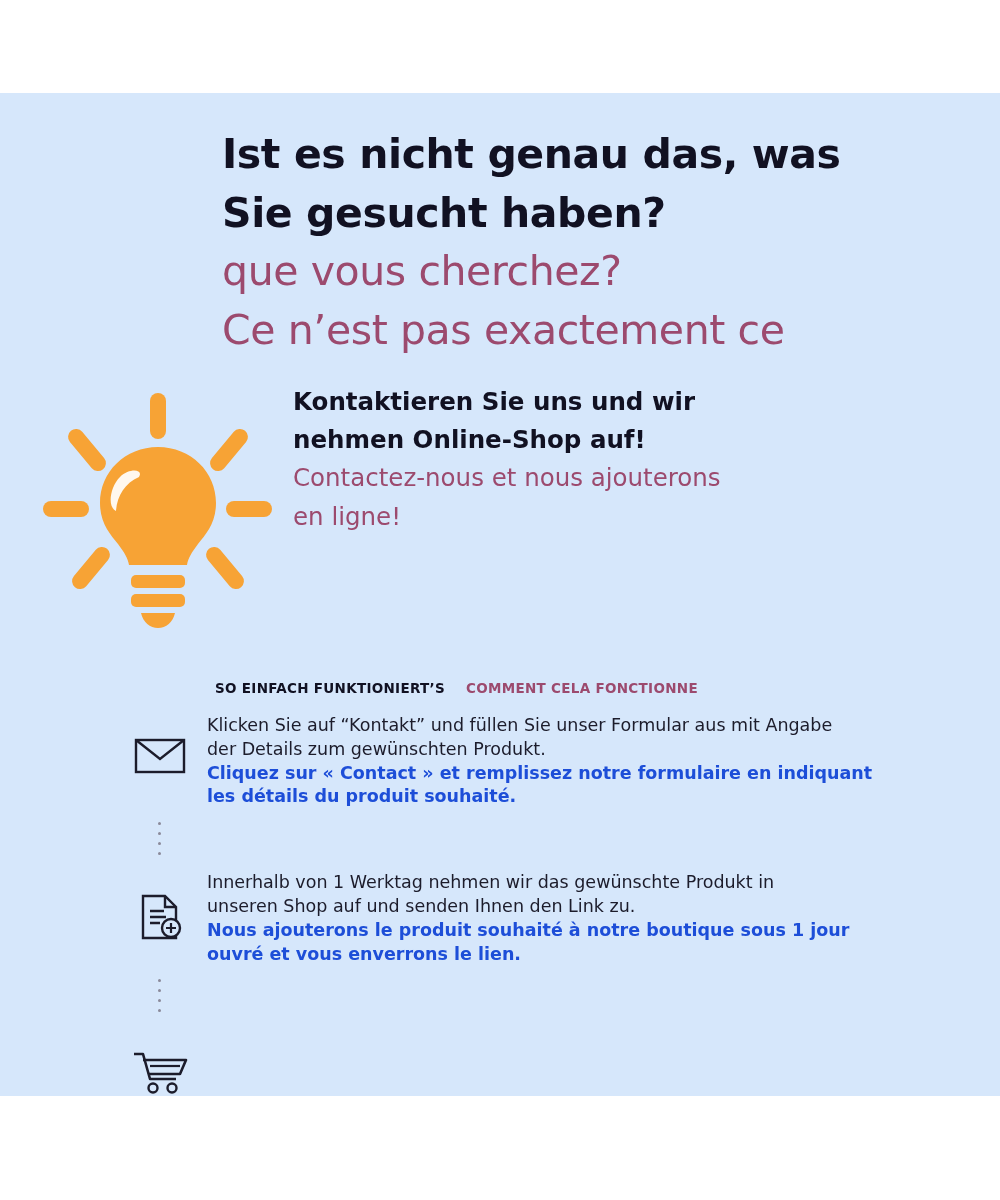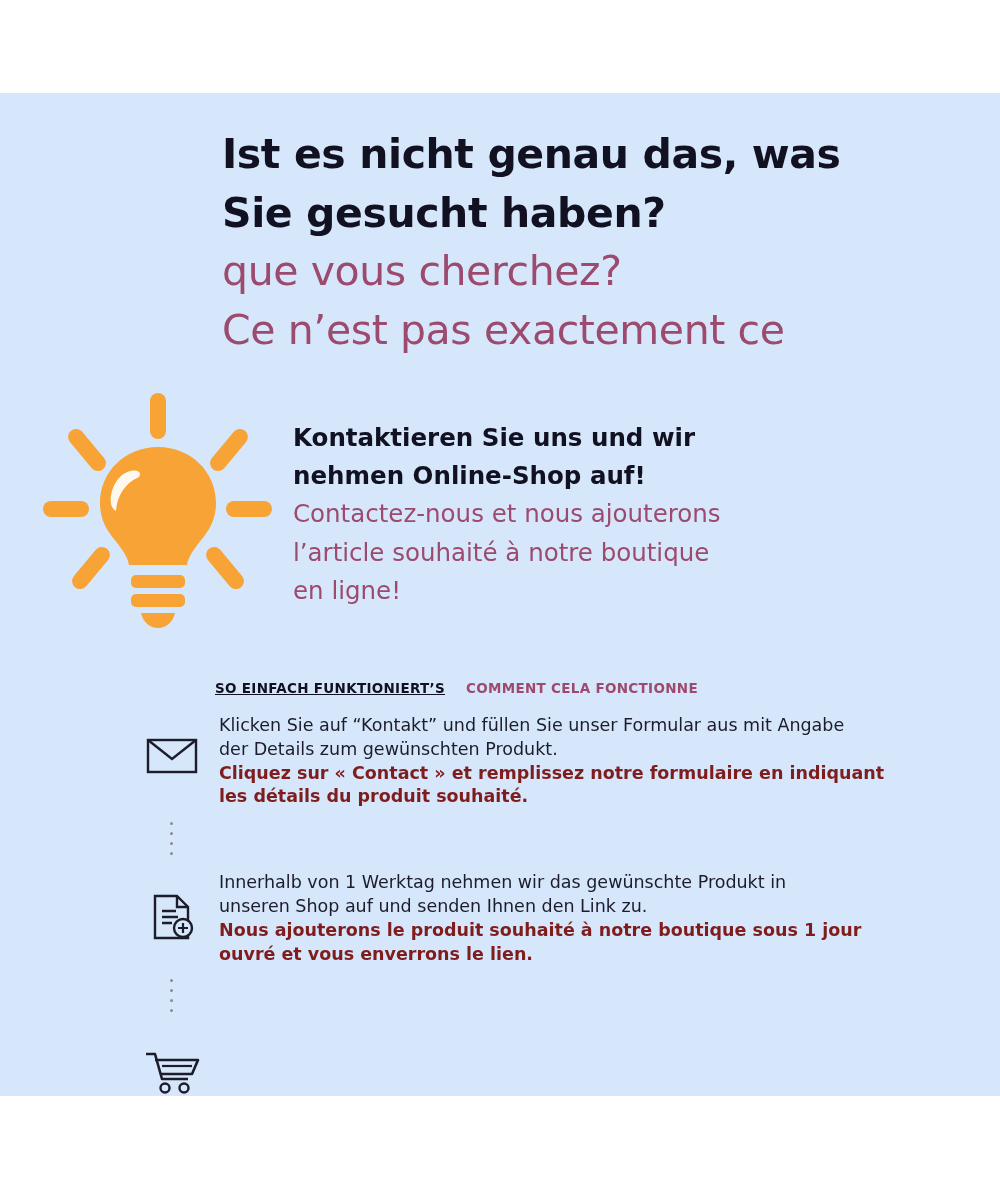--- a/index.html
+++ b/index.html
@@ -58,21 +58,20 @@
     width: 245px;
     height: 250px;
   }
 
   
   .subtext {
     position: absolute;
     left: 293px;
     top: 383px;
     width: 640px;
-    margin-top: 36px;
   }
   .subtext .de {
     font-size: 24.5px;
     line-height: 1.56;
     font-weight: 700;
     color: #111122;
   }
   .subtext .fr {
     font-size: 24.5px;
     line-height: 1.56;
@@ -87,33 +86,32 @@
     top: 680px;
     display: flex;
     align-items: baseline;
     gap: 21px;
   }
   .howto .de {
     font-size: 13.5px;
     font-weight: 700;
     letter-spacing: 0.3px;
     color: #111122;
-    text-decoration: underline;
   }
   .howto .fr {
     font-size: 13.5px;
     font-weight: 700;
     letter-spacing: 0.3px;
     color: #9c4a6e;
   }
 
   
   .steps {
     position: absolute;
-    left: 124px;
+    left: 112px;
     top: 710px;
     width: 820px;
   }
   .step {
     position: relative;
     display: flex;
     align-items: flex-start;
   }
   .step-icon {
     width: 95px;
@@ -128,21 +126,21 @@
   }
   .step-body .de {
     font-size: 17.5px;
     line-height: 1.36;
     color: #1c1c2b;
     font-weight: 400;
   }
   .step-body .fr {
     font-size: 17.5px;
     line-height: 1.36;
-    color: #7f1d1d;
+    color: #1d4ed8;
     font-weight: 700;
   }
   .dots {
     height: 58px;
     width: 95px;
     display: flex;
     flex-direction: column;
     align-items: center;
     justify-content: center;
     gap: 7px;
@@ -190,21 +188,20 @@
       </g>
 
       <path d="M104 92c-14 6-22 19-23 34-9-4-6-24 4-34 9-9 24-8 19 0z" fill="#ffffff" opacity="0.92"></path>
     </svg>
   </div>
 
   <div class="subtext">
     <div class="de">Kontaktieren Sie uns und wir</div>
     <div class="de">nehmen Online-Shop auf!</div>
     <div class="fr">Contactez-nous et nous ajouterons</div>
-    <div class="fr">l’article souhaité à notre boutique</div>
     <div class="fr">en ligne!</div>
   </div>
 
   <div class="howto">
     <span class="de">SO EINFACH FUNKTIONIERT’S</span>
     <span class="fr">COMMENT CELA FONCTIONNE</span>
   </div>
 
   <div class="steps">
 

